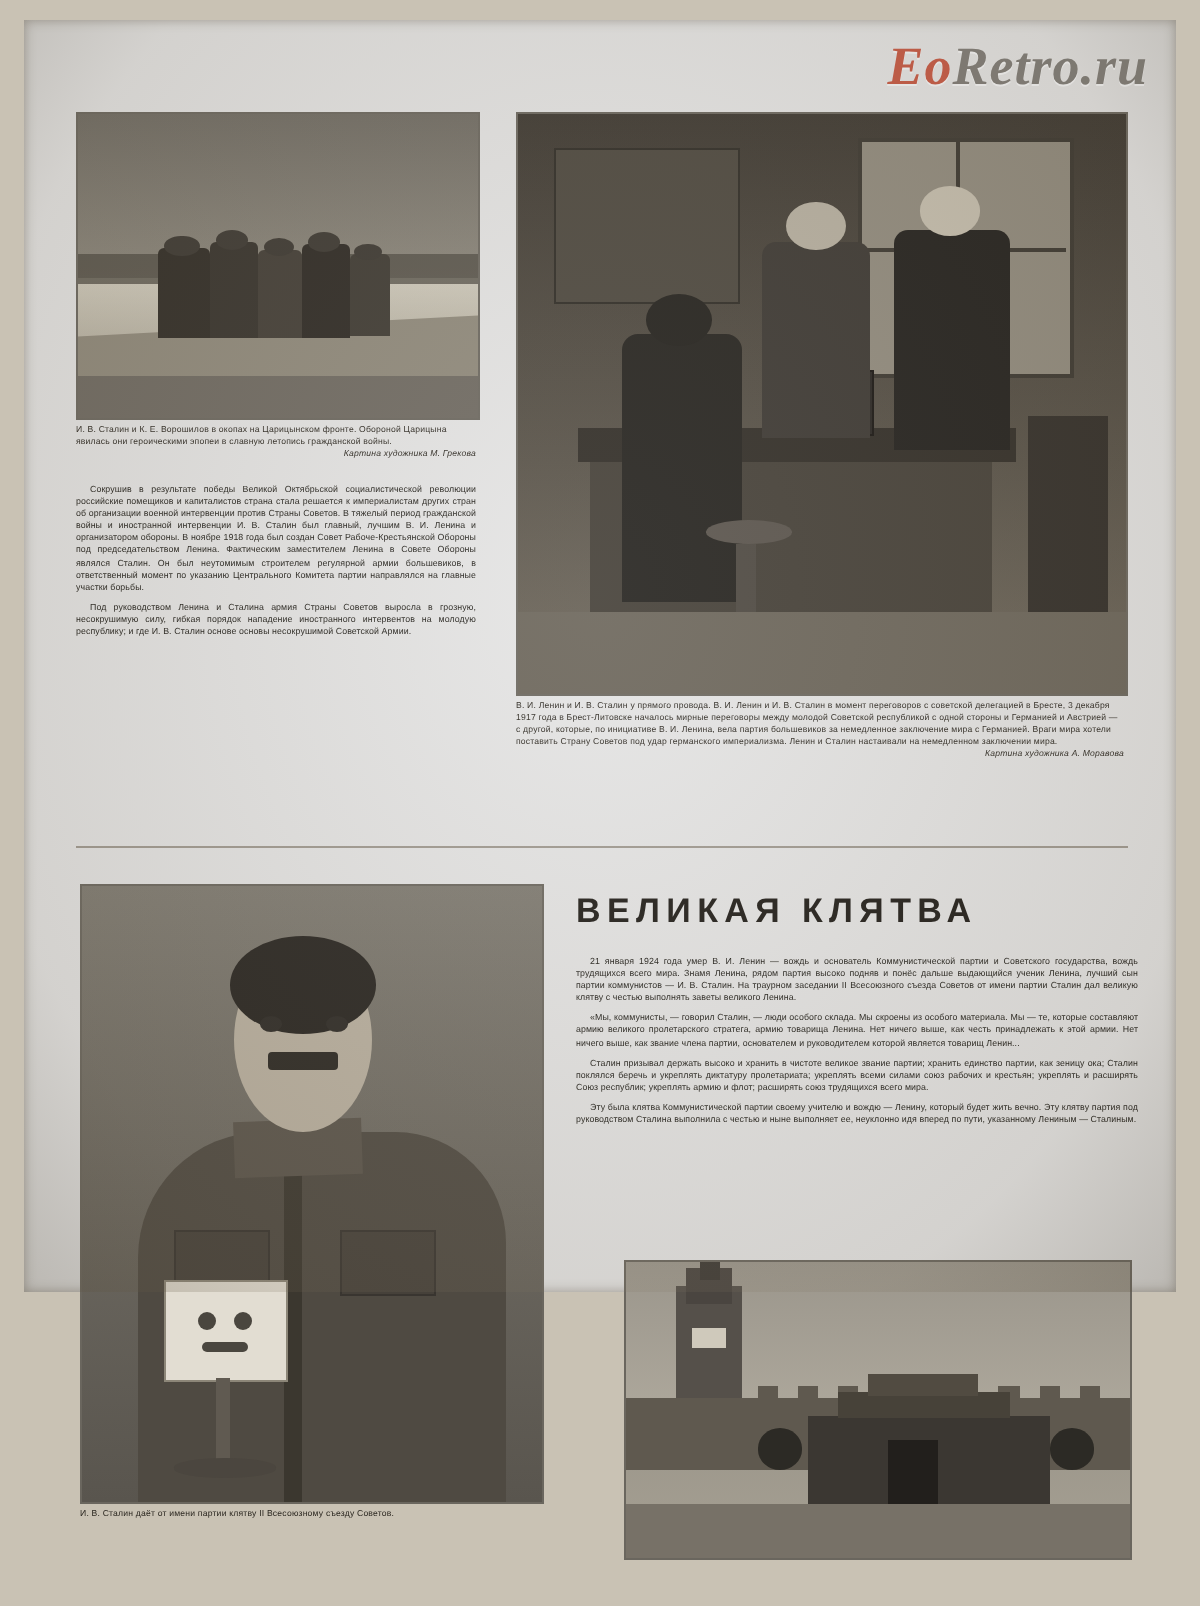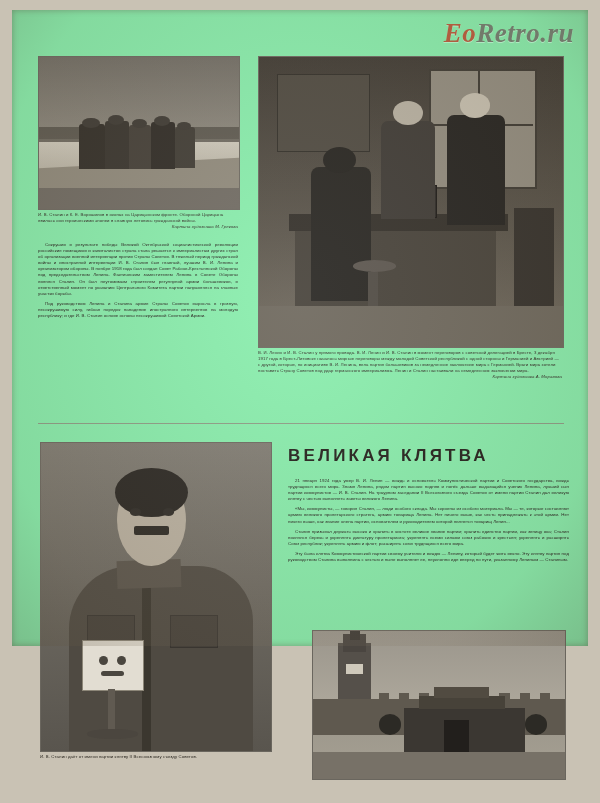--- a/index.html
+++ b/index.html
@@ -7,21 +7,21 @@
     width:600px;height:803px;
     background:#c9c2b4;
     font-family:"Liberation Serif", serif;
     overflow:hidden;
     position:relative;
   }
   .page{
     position:absolute;
     left:12px;top:10px;
     width:576px;height:636px;
-    background:#86efac;
+    background:#e5e5e5;
     box-shadow:0 0 6px rgba(80,70,55,.45) inset;
   }
   
   .page:after{
     content:"";position:absolute;inset:0;
     background:
       radial-gradient(ellipse at 50% 45%, rgba(255,255,255,.10) 0%, rgba(120,108,88,.16) 78%, rgba(90,80,62,.30) 100%);
     pointer-events:none;
   }
   .watermark{

